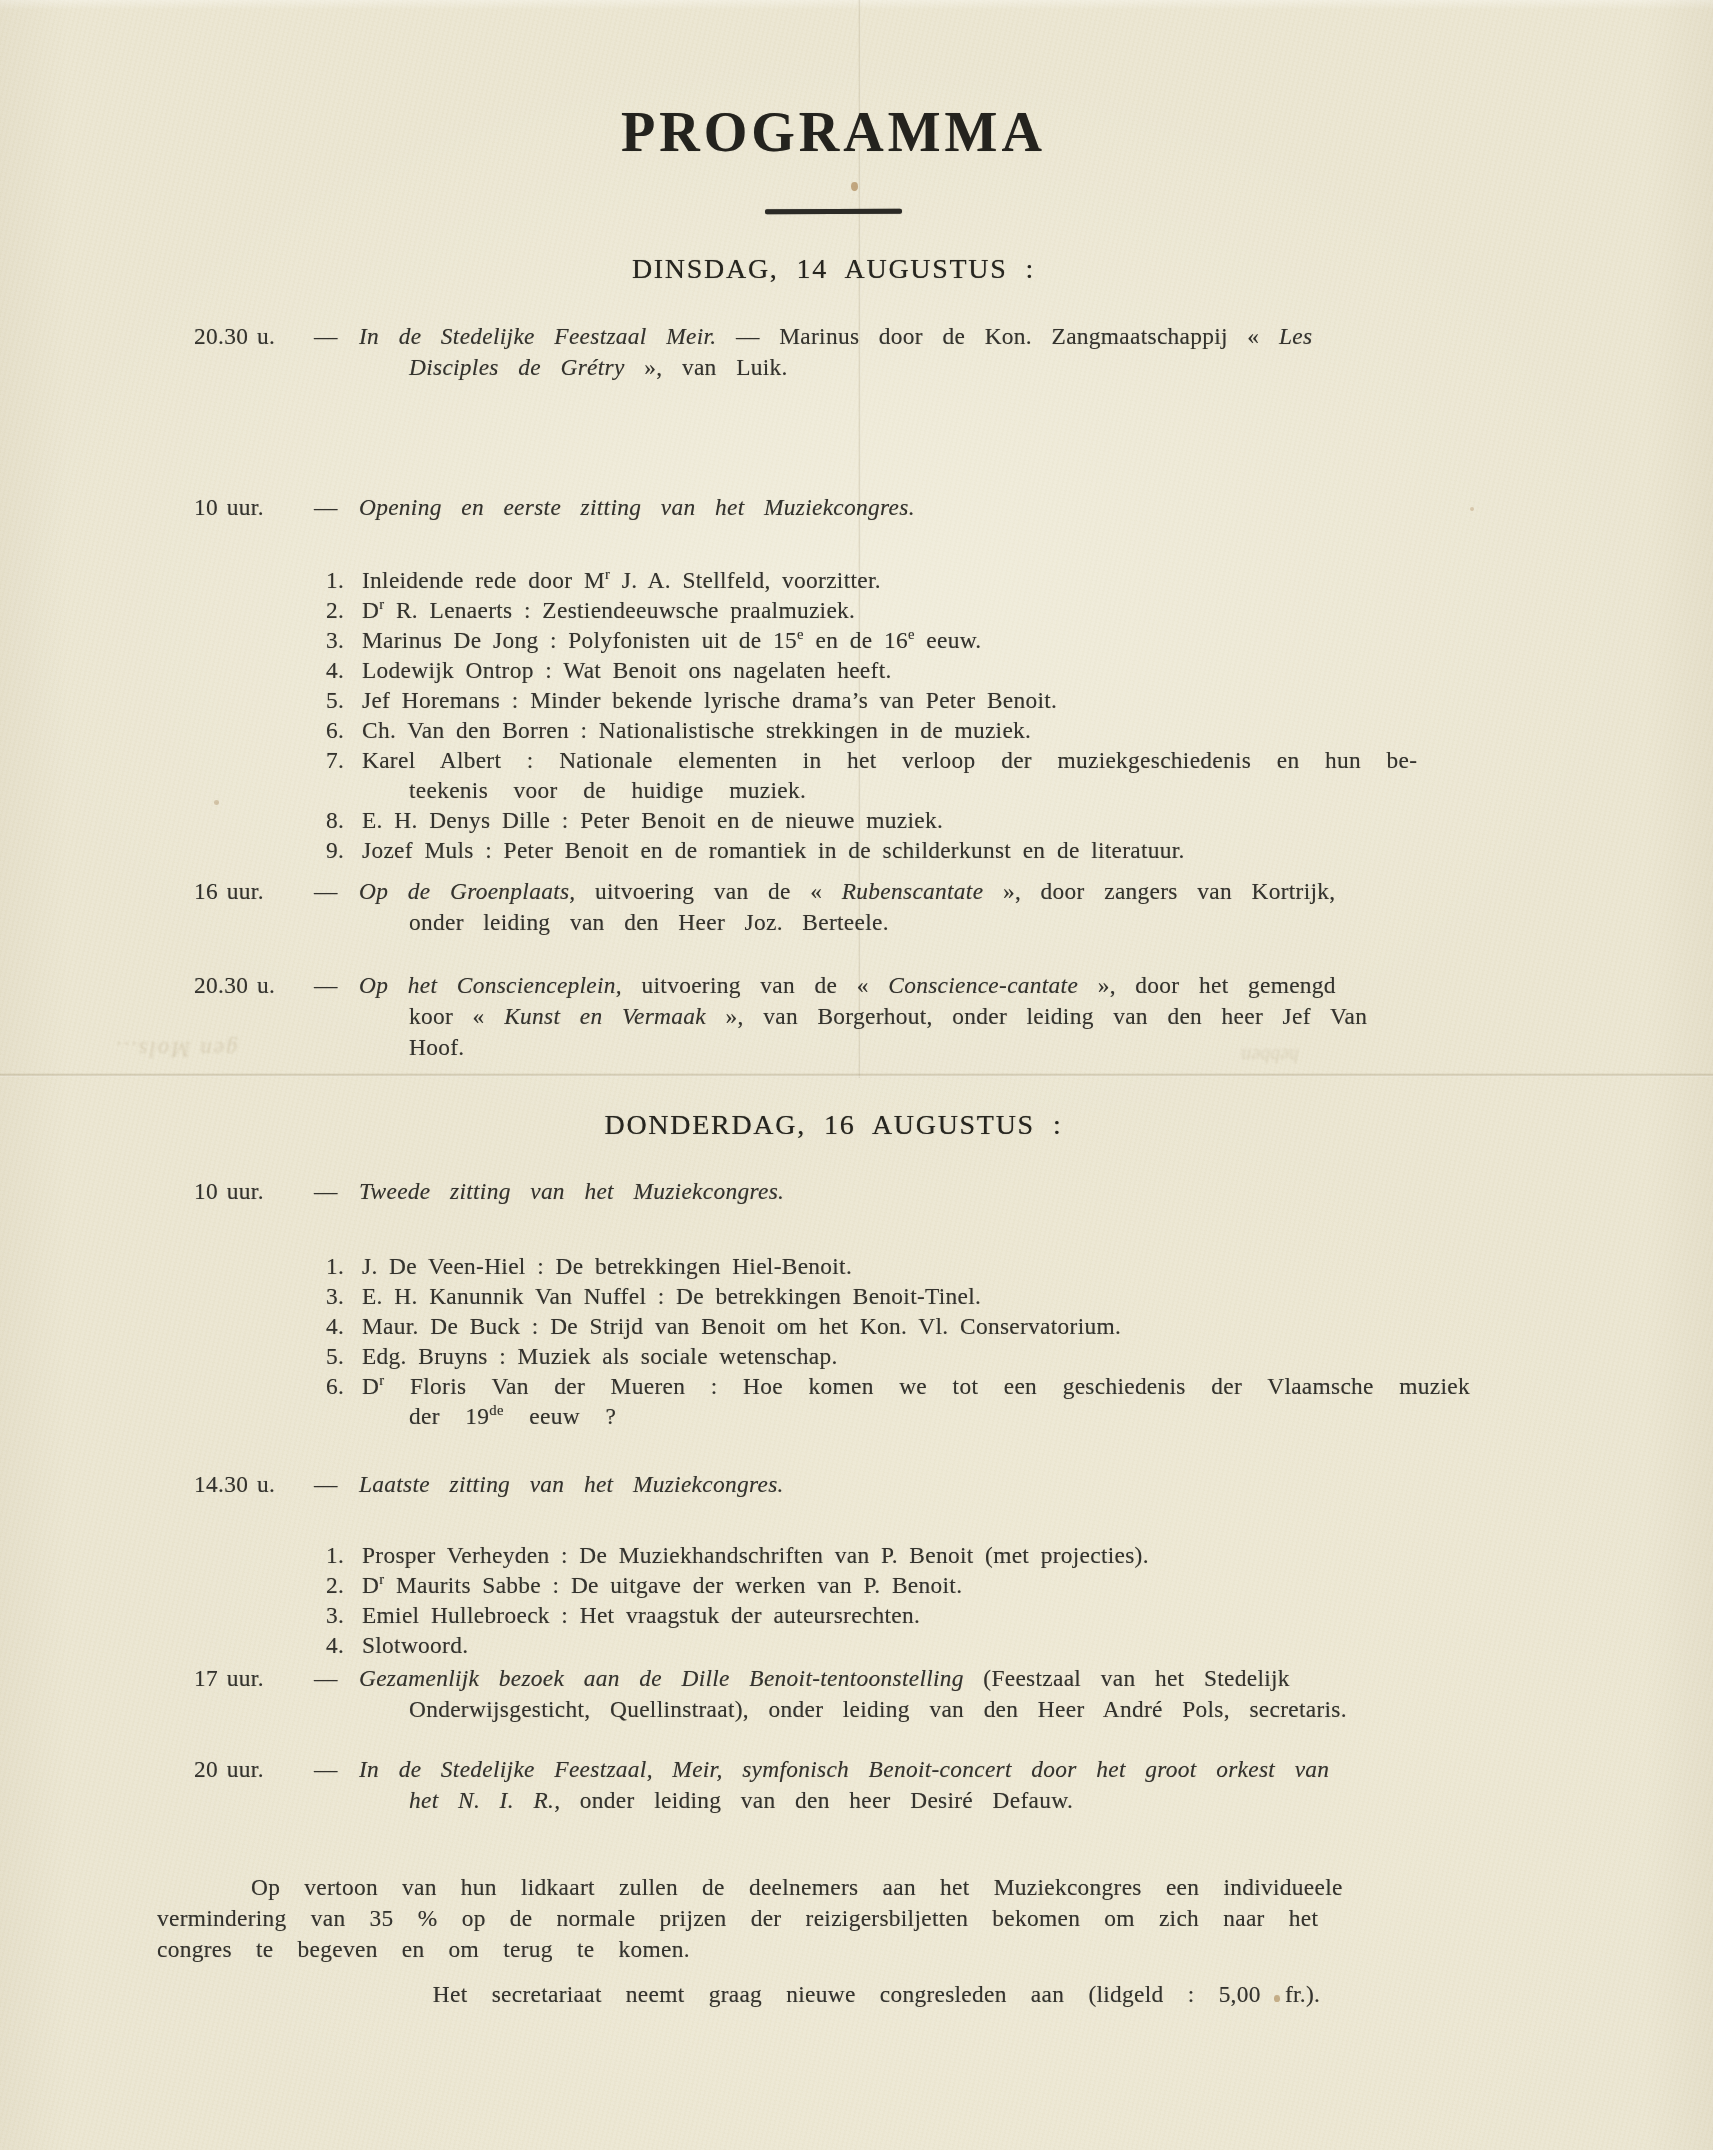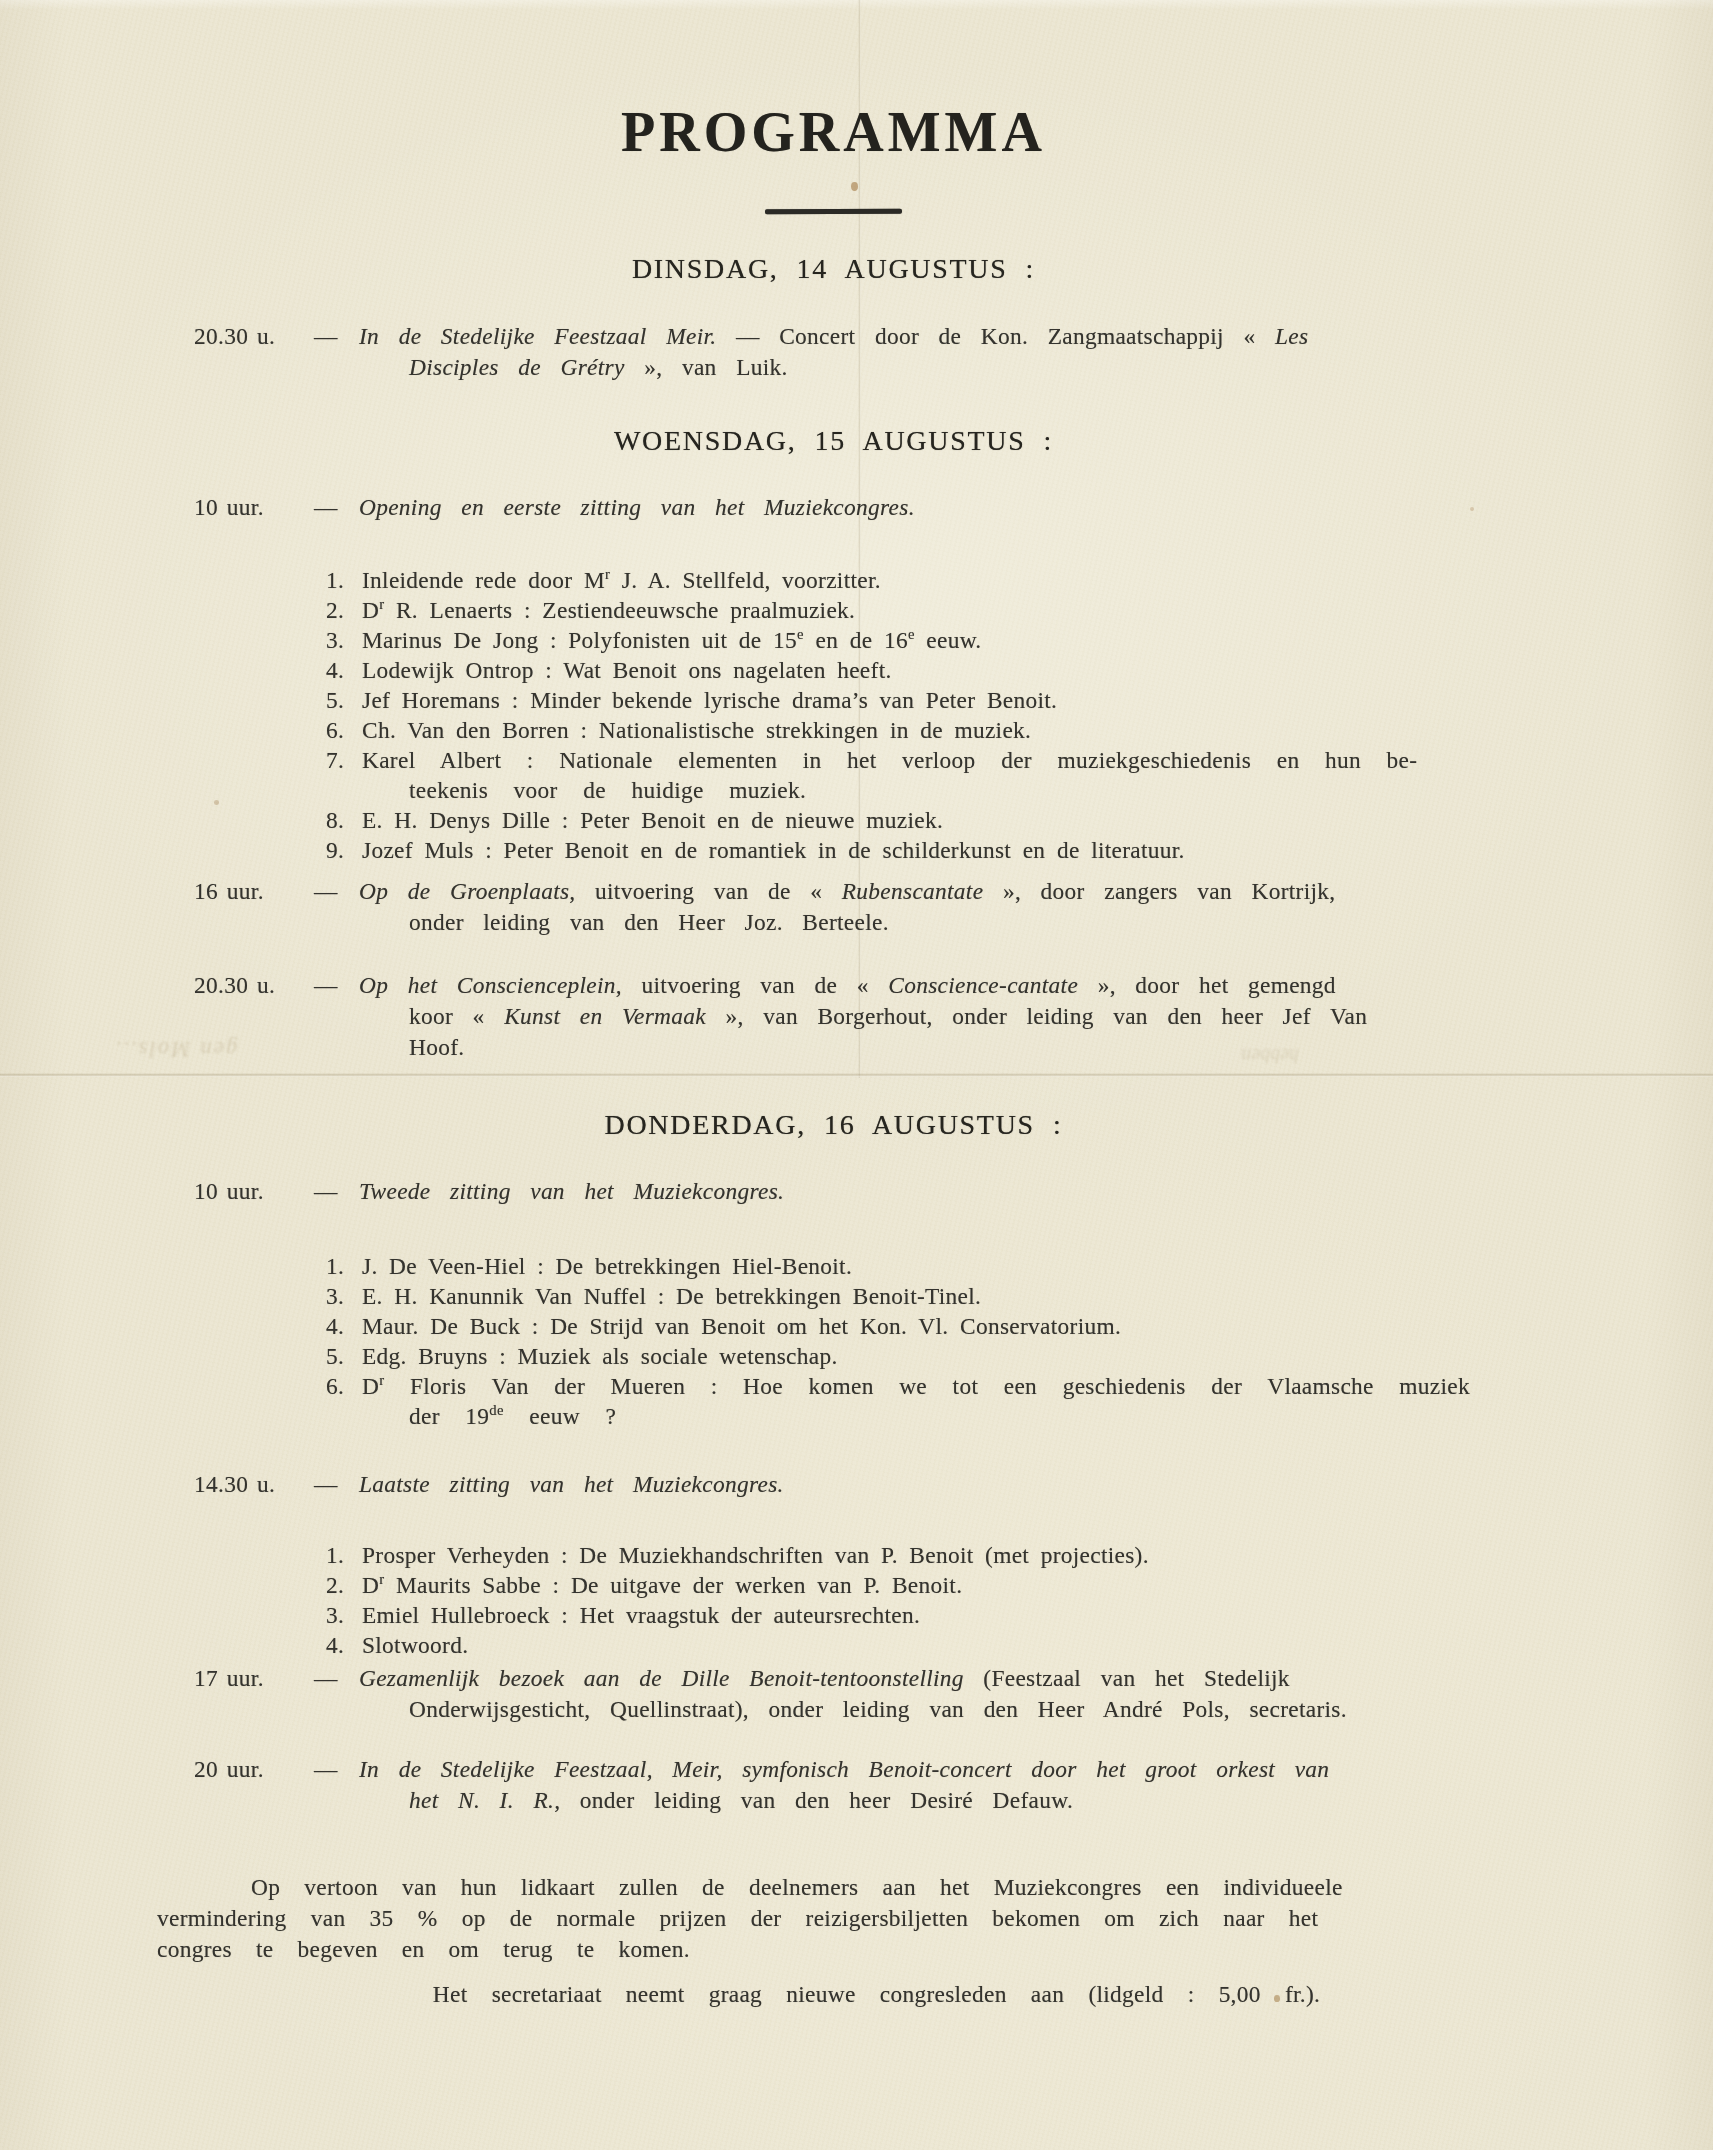--- a/index.html
+++ b/index.html
@@ -78,23 +78,22 @@
   <div class="speck sp3"></div>
   <div class="speck sp4"></div>
   <div class="bleed bleed-left">gen Mols…</div>
   <div class="bleed bleed-right">hebben</div>
 
   <h1 class="centered title ink">PROGRAMMA</h1>
   <div class="title-rule"></div>
 
   <h2 class="centered day-heading h-d1">DINSDAG, 14 AUGUSTUS :</h2>
 
-  <div class="event e-d1e1 ink"><span class="time">20.30 u.</span><span class="dash">—</span><span><span class="it">In de Stedelijke Feestzaal Meir.</span><span> — Concert door de Kon. Zangmaatschappij « </span><span class="it">Les</span><br><span class="it">Disciples de Grétry</span><span> », van Luik.</span></span></div>
+  <div class="event e-d1e1 ink"><span class="time">20.30 u.</span><span class="dash">—</span><span><span class="it">In de Stedelijke Feestzaal Meir.</span><span> — Marinus door de Kon. Zangmaatschappij « </span><span class="it">Les</span><br><span class="it">Disciples de Grétry</span><span> », van Luik.</span></span></div>
 
-  <h2 class="centered day-heading h-d2">WOENSDAG, 15 AUGUSTUS :</h2>
 
   <div class="event e-d2e1 ink"><span class="time">10 uur.</span><span class="dash">—</span><span><span class="it">Opening en eerste zitting van het Muziekcongres.</span></span></div>
 
   <div class="items items-d2s1 ink">
     <div class="item"><span class="num">1.</span><span><span>Inleidende rede door M</span><sup>r</sup><span> J. A. Stellfeld, voorzitter.</span></span></div>
     <div class="item"><span class="num">2.</span><span><span>D</span><sup>r</sup><span> R. Lenaerts : Zestiendeeuwsche praalmuziek.</span></span></div>
     <div class="item"><span class="num">3.</span><span><span>Marinus De Jong : Polyfonisten uit de 15</span><sup>e</sup><span> en de 16</span><sup>e</sup><span> eeuw.</span></span></div>
     <div class="item"><span class="num">4.</span><span><span>Lodewijk Ontrop : Wat Benoit ons nagelaten heeft.</span></span></div>
     <div class="item"><span class="num">5.</span><span><span>Jef Horemans : Minder bekende lyrische drama’s van Peter Benoit.</span></span></div>
     <div class="item"><span class="num">6.</span><span><span>Ch. Van den Borren : Nationalistische strekkingen in de muziek.</span></span></div>

